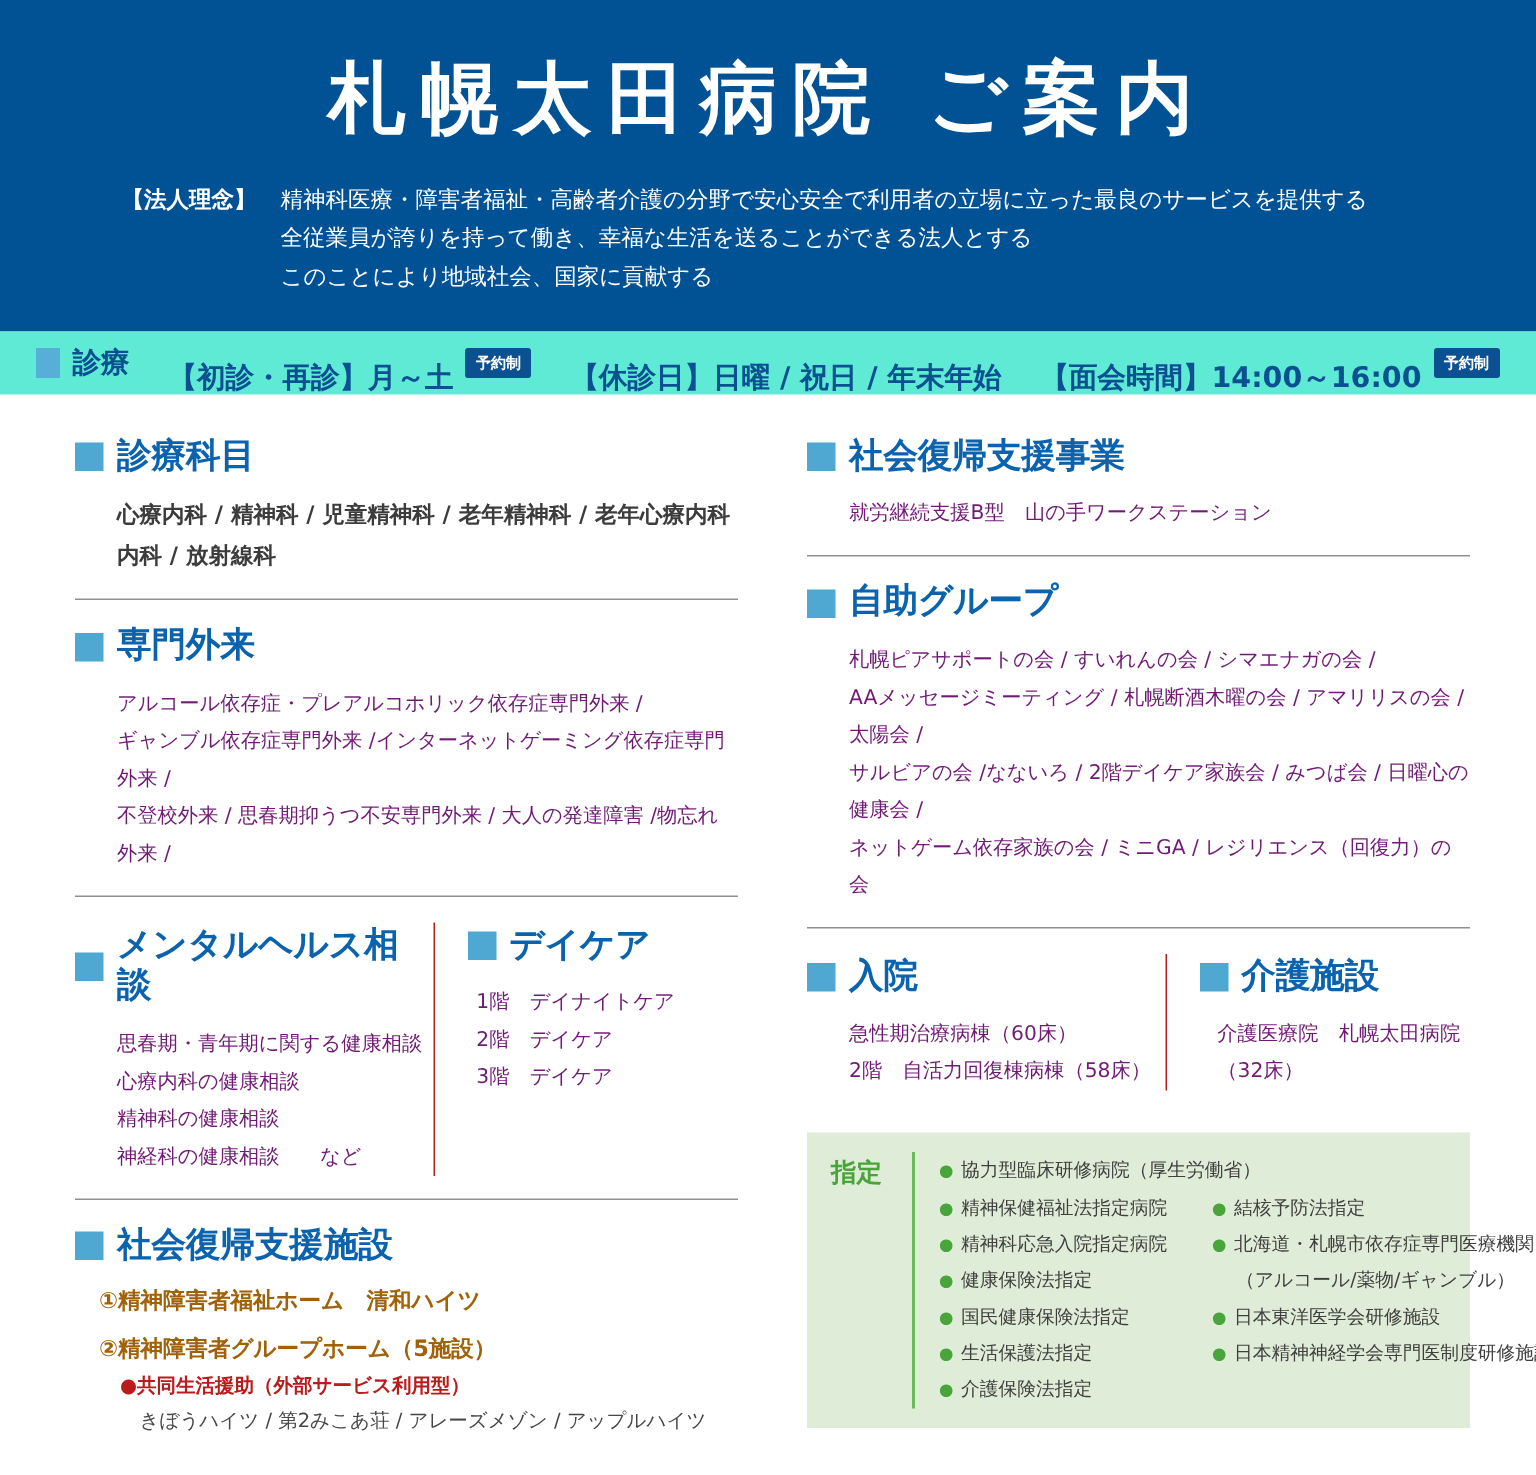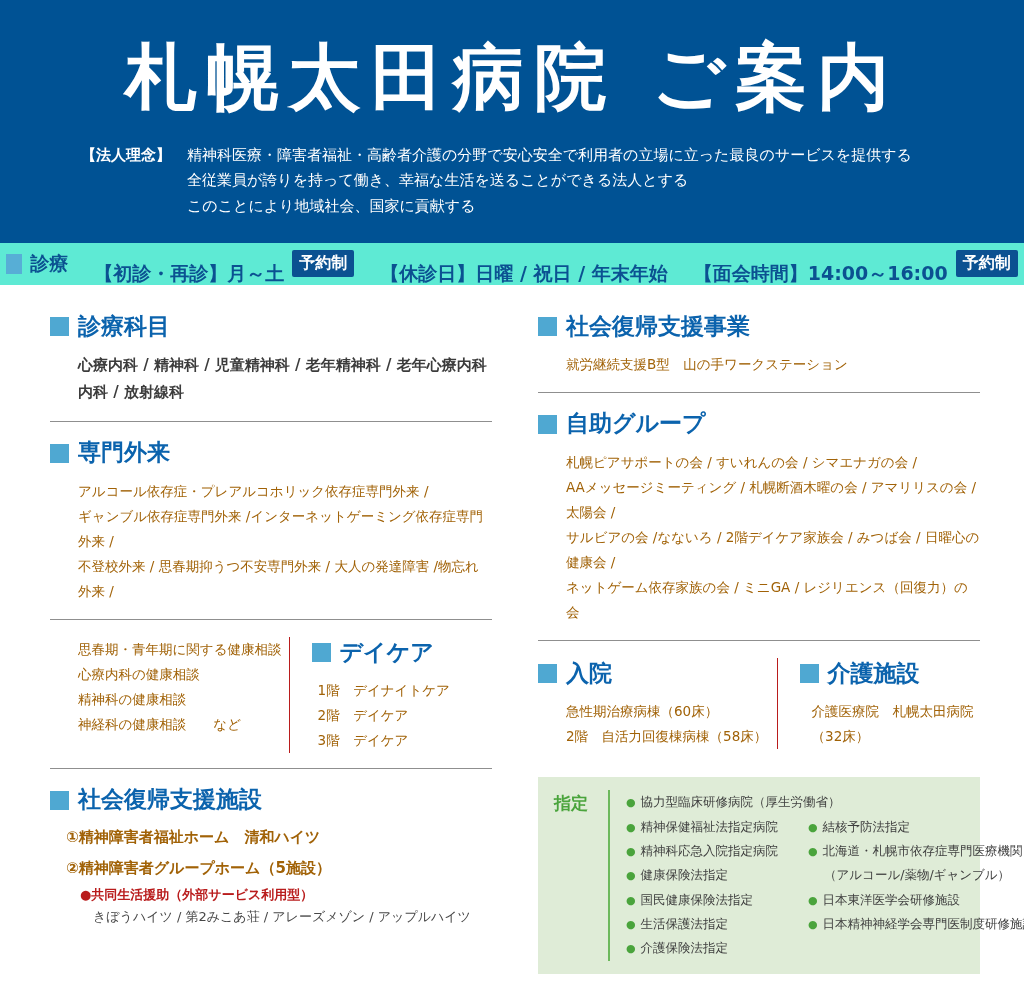--- a/index.html
+++ b/index.html
@@ -9,52 +9,52 @@
     background:#ffffff;
     font-family:"DejaVu Sans", sans-serif;
     overflow:hidden;
     position:relative;
   }
 
   
   .hero { background:#005294; color:#fff; padding:26px 0 24px; }
   .hero-title {
     margin:12px 0 26px; text-align:center;
-    font-size:72px; font-weight:bold; letter-spacing:10px; line-height:1.1;
+    font-size:52px; font-weight:bold; letter-spacing:10px; line-height:1.1;
   }
   .philosophy { display:flex; width:862px; margin:0 auto; font-size:15px; line-height:1.68; }
   .ph-label { font-weight:bold; white-space:nowrap; margin-right:16px; }
 
   
   .info-bar {
     background:#5eead4; height:42px;
     display:flex; align-items:center; justify-content:center;
     color:#0b5191; font-weight:bold; font-size:19px;
   }
   .info-bar .sq { width:16px; height:20px; background:#57aed6; margin-right:8px; }
   .ib-seg { white-space:nowrap; }
   .ib-gap { margin-left:26px;margin-top:20px; }
   .badge {
-    background:#0b5191; color:#fff; font-size:16px; font-weight:bold;
+    background:#0b5191; color:#fff; font-size:10px; font-weight:bold;
     padding:3px 7px; border-radius:2px; margin-left:8px; white-space:nowrap;
   }
 
   
   .main { display:flex; padding:26px 44px 0 50px; gap:46px; }
   .col { flex:1; min-width:0; }
 
   .sec-title {
     display:flex; align-items:center; gap:9px;
     color:#0b63ad; font-size:23px; font-weight:bold;
     margin:2px 0 12px; line-height:1.2;
   }
   .sec-title .sq2 { width:19px; height:19px; background:#4fa8d2; flex:none; }
 
   .dept-line { font-size:15px; font-weight:600; color:#3c3c3c; line-height:1.8; padding-left:28px; }
-  .body-line { font-size:13.5px; color:#a16207; line-height:1.85; padding-left:28px; }
+  .body-line { font-size:13.5px; color:#701a75; line-height:1.85; padding-left:28px; }
   hr.sep { border:none; border-top:1px solid #8f8f8f; margin:15px 0 17px; }
 
   .split { display:flex; }
   .split .part1 { flex:1.3; }
   .split .part2 { flex:1; border-left:1px solid #b91c1c; padding-left:22px; margin-left:4px; }
 
   .fac-item { font-size:15px; font-weight:bold; color:#a16207; padding-left:16px; margin-top:9px; line-height:1.5; }
   .fac-sub  { font-size:13px;  font-weight:bold; color:#b91c1c; padding-left:30px; margin-top:5px; line-height:1.5; }
   .fac-line { font-size:13px;  color:#474747; padding-left:43px; margin-top:3px; line-height:1.55; }
 
@@ -110,20 +110,24 @@
       <span class="sq2"></span>
       <span>専門外来</span>
     </h2>
     <div class="body-line">アルコール依存症・プレアルコホリック依存症専門外来 /</div>
     <div class="body-line">ギャンブル依存症専門外来 /インターネットゲーミング依存症専門外来 /</div>
     <div class="body-line">不登校外来 / 思春期抑うつ不安専門外来 / 大人の発達障害 /物忘れ外来 /</div>
     <hr class="sep">
 
     <div class="split">
       <div class="part1">
+        <h2 class="sec-title">
+          <span class="sq2"></span>
+          <span>メンタルヘルス相談</span>
+        </h2>
         <div class="body-line">思春期・青年期に関する健康相談</div>
         <div class="body-line">心療内科の健康相談</div>
         <div class="body-line">精神科の健康相談</div>
         <div class="body-line">神経科の健康相談　　など</div>
       </div>
       <div class="part2">
         <h2 class="sec-title">
           <span class="sq2"></span>
           <span>デイケア</span>
         </h2>

